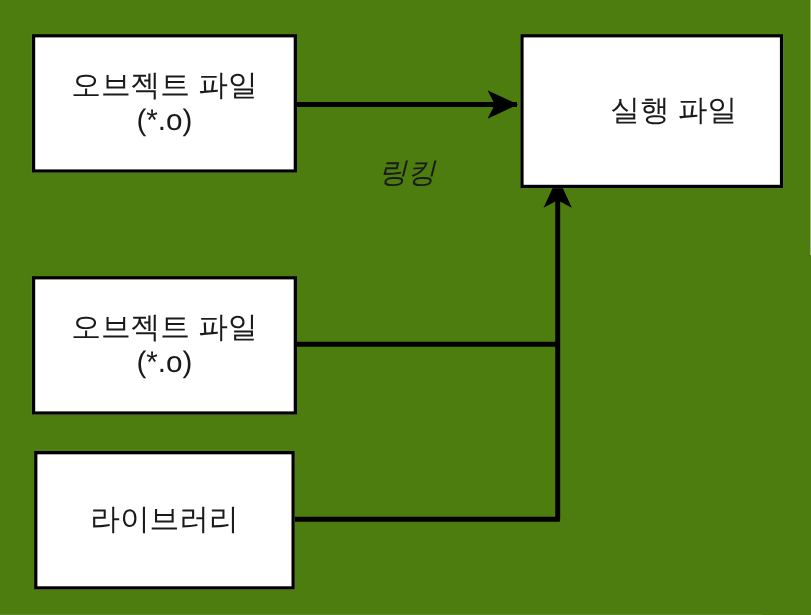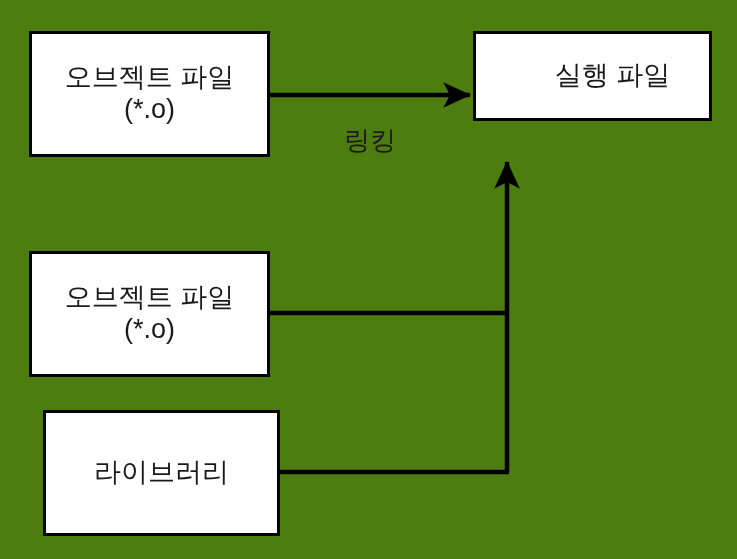--- a/index.html
+++ b/index.html
@@ -91,25 +91,25 @@
   <div class="node-box" id="node-object-file-1" style="left:29px; top:31px; width:241px; height:126px;">
     <div class="node-line">오브젝트 파일</div>
     <div class="node-line secondary">(*.o)</div>
   </div>
 
   <div class="node-box" id="node-object-file-2" style="left:29px; top:251px; width:241px; height:126px;">
     <div class="node-line">오브젝트 파일</div>
     <div class="node-line secondary">(*.o)</div>
   </div>
 
-  <div class="node-box" id="node-library" style="left:43px; top:410px; width:237px; height:126px;">
+  <div class="node-box" id="node-library" style="left:31px; top:410px; width:237px; height:126px;">
     <div class="node-line">라이브러리</div>
   </div>
 
-  <div class="node-box" id="node-executable" style="left:473px; top:31px; width:239px; height:90px;padding-left:40px;">
+  <div class="node-box" id="node-executable" style="left:473px; top:31px; width:239px; height:140px;padding-left:40px;">
     <div class="node-line">실행 파일</div>
   </div>
 
-  <div class="edge-label" style="left:310px; top:124px; width:120px;">
+  <div class="edge-label" style="left:310px; top:140px; width:120px;font-style:italic;">
     <span>링킹</span>
   </div>
 
 </div>
 
 </body></html>

